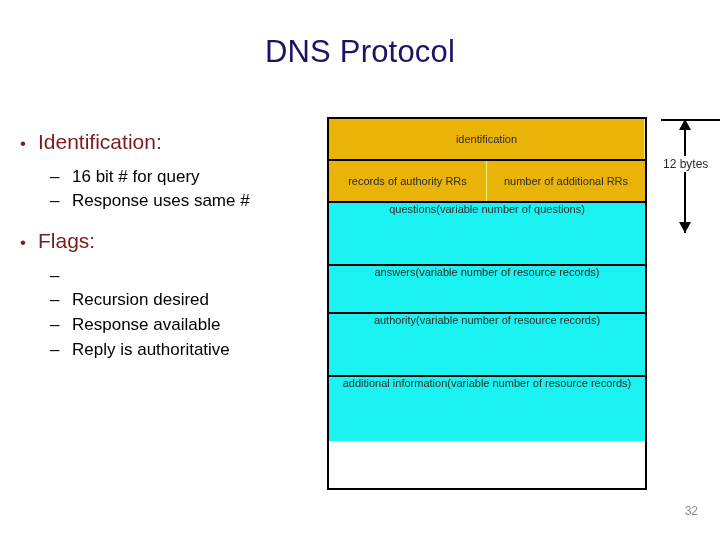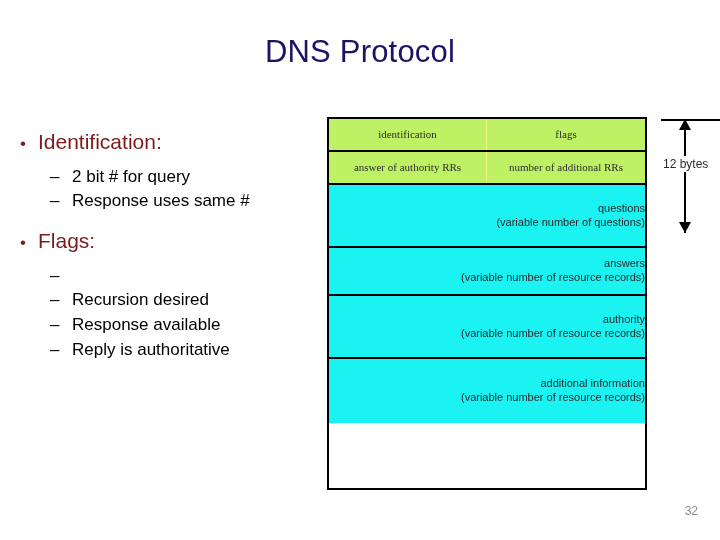--- a/index.html
+++ b/index.html
@@ -78,43 +78,42 @@
   #dns-msg {
     position: absolute;
     left: 327px; top: 117px;
     width: 320px;
     height: 373px;
     border: 2px solid #000000;
     background: #ffffff;
   }
   .hdr-row {
     display: flex;
-    height: 33px;
-    background: #bef264;
+    height: 42px;
+    background: #eab308;
     border-bottom: 2px solid #000000;
-    font-family: Liberation Serif, serif;
   }
   .hdr-row:nth-of-type(3) { border-bottom: 2px solid #000000; }
   .hdr-cell {
     flex: 1 1 50%;
     display: flex;
     align-items: center;
     justify-content: center;
     font-size: 11px;
     color: #2b2b2b;
     text-align: center;
     line-height: 1.1;
   }
   .hdr-cell.left { border-right: 1px solid #f4f07a; }
 
   .body-sec {
     background: #1bf2f2;
     display: flex;
-    flex-direction: column;
-    align-items: flex-end;
+    flex-direction: row;
+    align-items: flex-start;
     justify-content: center;
     text-align: center;
     border-bottom: 2px solid #000000;
     color: #2b2b2b;
   }
   .body-sec:last-child { border-bottom: none; }
   .sec-a { height: 63px; }
   .sec-b { height: 48px; }
   .sec-c { height: 63px; }
   .sec-d { height: 64px; }
@@ -184,21 +183,21 @@
 
   <div id="bullets">
 
     <div class="lvl1">
       <span class="marker">•</span>
       <span class="txt">Identification:</span>
     </div>
     <div class="group-gap-sm"></div>
     <div class="lvl2">
       <span class="marker">–</span>
-      <span class="txt">2 bit # for query</span>
+      <span class="txt">16 bit # for query</span>
     </div>
     <div class="lvl2">
       <span class="marker">–</span>
       <span class="txt">Response uses same #</span>
     </div>
 
     <div class="group-gap"></div>
 
     <div class="lvl1">
       <span class="marker">•</span>
@@ -220,26 +219,25 @@
       <span class="marker">–</span>
       <span class="txt">Reply is authoritative</span>
     </div>
 
   </div>
 
   <div id="dns-msg">
 
     <div class="hdr-row">
       <div class="hdr-cell left">identification</div>
-      <div class="hdr-cell right">flags</div>
     </div>
 
 
     <div class="hdr-row">
-      <div class="hdr-cell left">answer of authority RRs</div>
+      <div class="hdr-cell left">records of authority RRs</div>
       <div class="hdr-cell right">number of additional RRs</div>
     </div>
 
     <div class="body-sec sec-a">
       <div class="sec-title">questions</div>
       <div class="sec-sub">(variable number of questions)</div>
     </div>
 
     <div class="body-sec sec-b">
       <div class="sec-title">answers</div>

